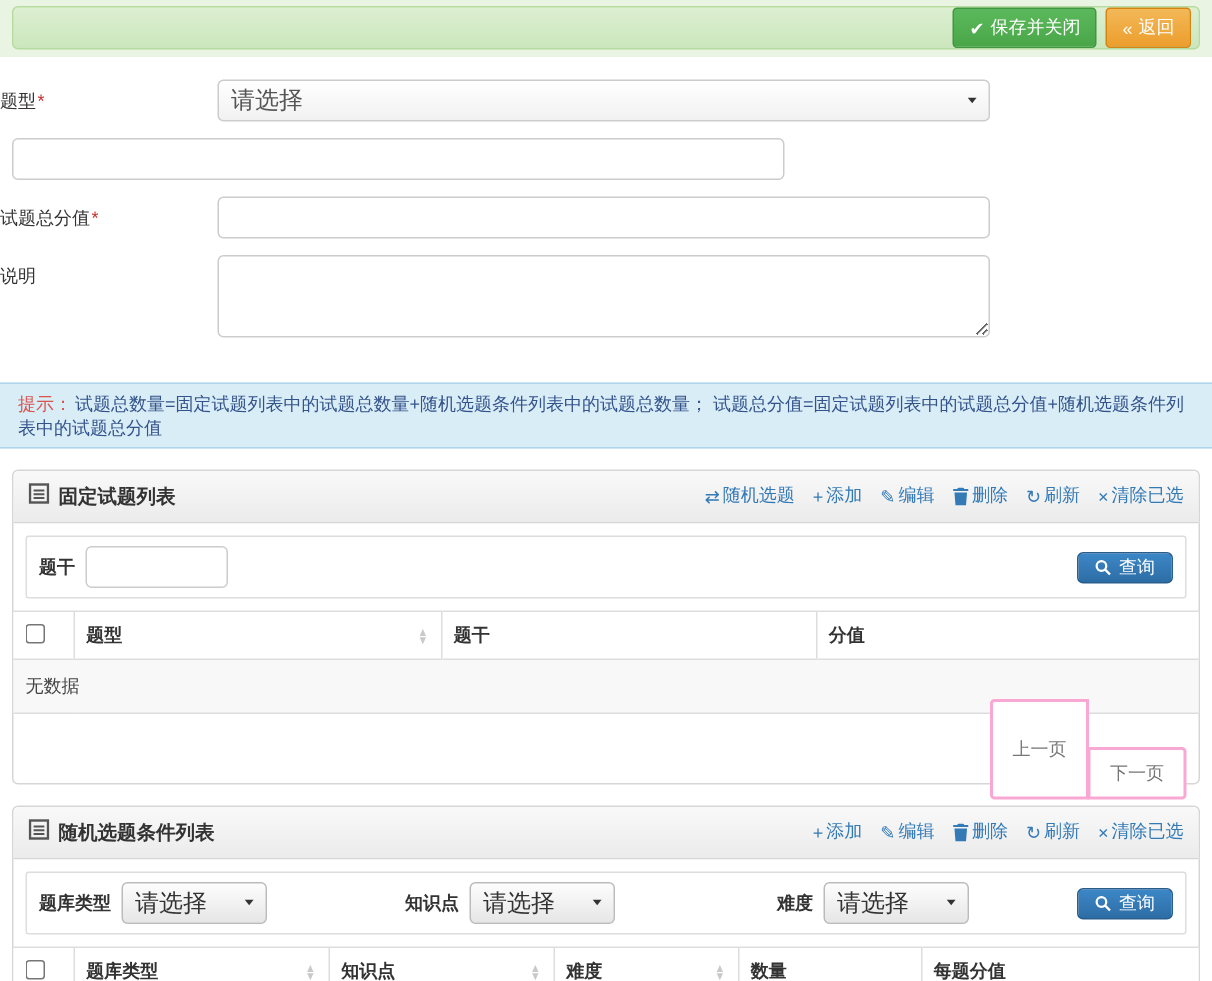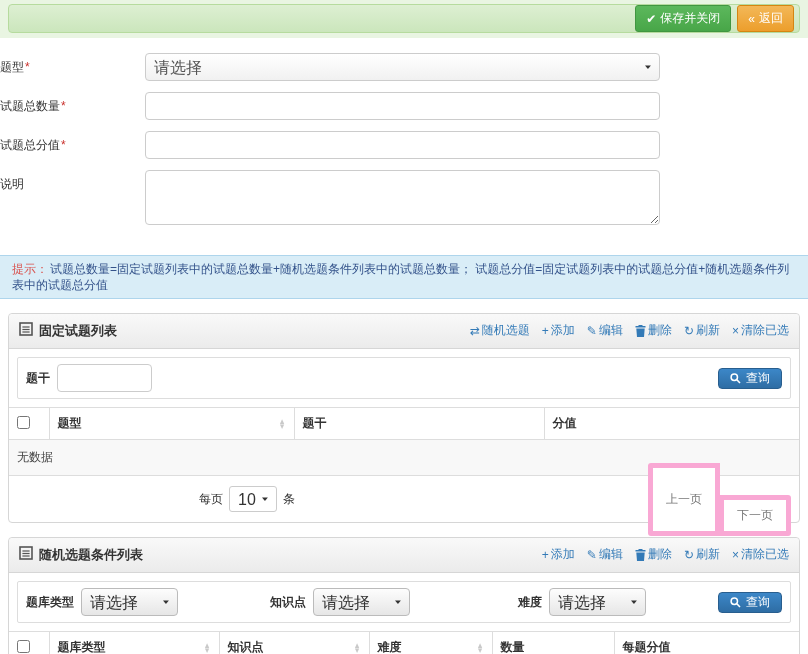--- a/index.html
+++ b/index.html
@@ -105,21 +105,21 @@
   .empty-row td {
     background: #f8f8f8; color: #444; padding: 9px 8px; border-bottom: 1px solid #ddd;
   }
   
   .pagerow { display: flex; align-items: center; padding: 8px; height: 46px; }
   .pagesize { margin-left: 182px; display: flex; align-items: center; gap: 6px; color: #333; }
   .selwrap.pp { width: 48px; }
   .selwrap.pp select { background: #fff; height: 26px; border-radius: 3px; padding: 0 14px 0 8px; color: #333; }
   .pager { margin-left: auto; display: flex; }
   .pager button {
-    background: #fff; border: 5px solid #f9a8d4; color: #777; font-size: 12px;
+    background: #fff; border: 2px solid #f9a8d4; color: #777; font-size: 12px;
     padding: 7px 13px; cursor: pointer; font-family: inherit;
   }
   .pager button:first-child { border-radius: 3px 0 0 3px; }
   .pager button:last-child { border-radius: 0 3px 3px 0; margin-left: -1px; margin-top: 32px; }
   
   .t1 .c-type { width: 245px; } .t1 .c-stem { width: 250px; }
   .t2 .c-bank { width: 170px; } .t2 .c-know { width: 150px; }
   .t2 .c-diff { width: 123px; } .t2 .c-count { width: 122px; }
 </style>
 </head>
@@ -144,21 +144,20 @@
     <div class="fctrl">
       <span class="selwrap big">
         <select>
           <option>请选择</option>
         </select>
         <span class="caret">▼</span>
       </span>
     </div>
   </div>
   <div class="frow">
-    <div class="flabel"><span>试题总数量</span><span class="req">*</span></div>
     <div class="fctrl">
       <input type="text" value="" style="">
     </div>
   </div>
   <div class="frow">
     <div class="flabel"><span>试题总分值</span><span class="req">*</span></div>
     <div class="fctrl">
       <input type="text" value="" style="">
     </div>
   </div>
@@ -241,28 +240,20 @@
           <th><span>分值</span></th>
         </tr>
       </thead>
       <tbody>
         <tr class="empty-row">
           <td colspan="4">无数据</td>
         </tr>
       </tbody>
     </table>
     <div class="pagerow">
-      <div class="pagesize">
-        <span>每页</span>
-        <span class="selwrap pp">
-          <select><option>10</option></select>
-          <span class="caret">▼</span>
-        </span>
-        <span>条</span>
-      </div>
       <div class="pager">
         <button>上一页</button>
         <button>下一页</button>
       </div>
     </div>
   </div>
 </section>
 
 <section class="panel">
   <div class="panel-heading">

